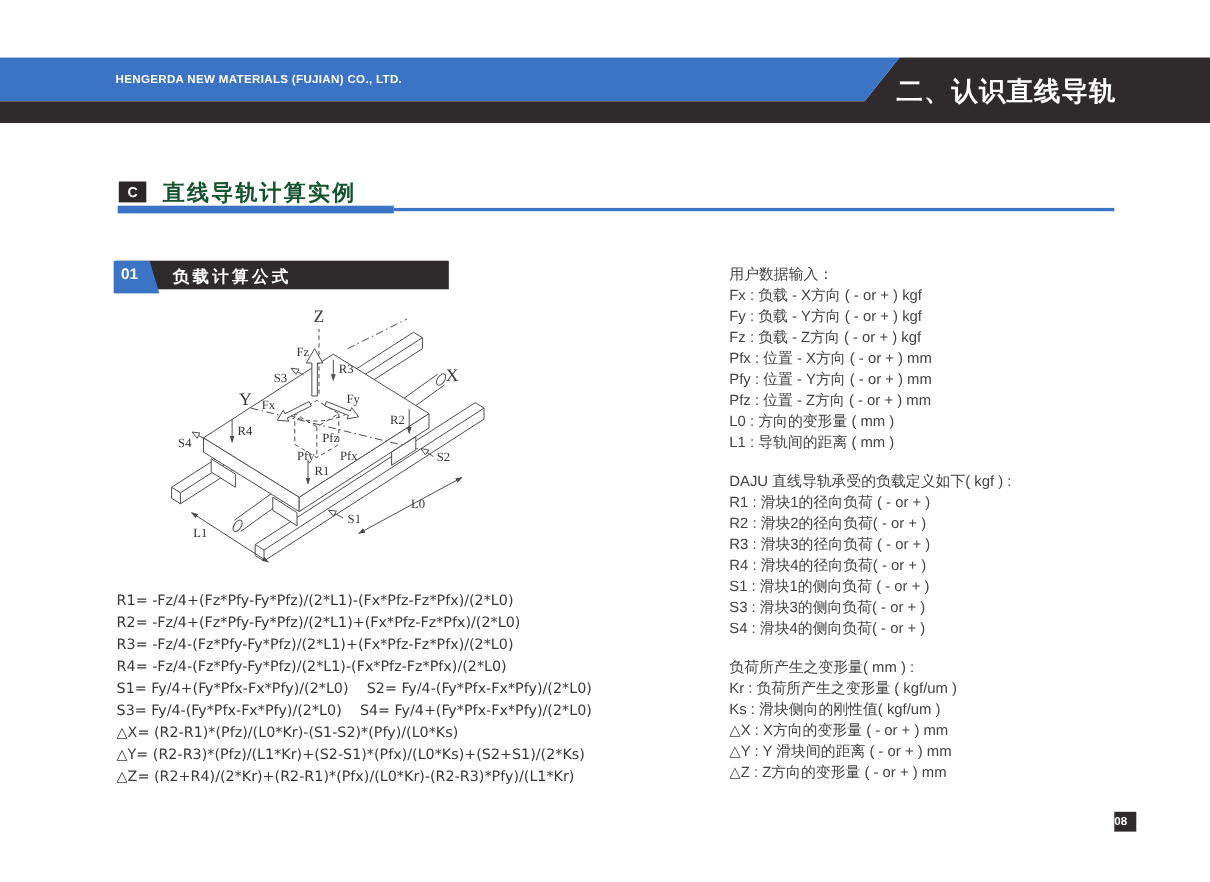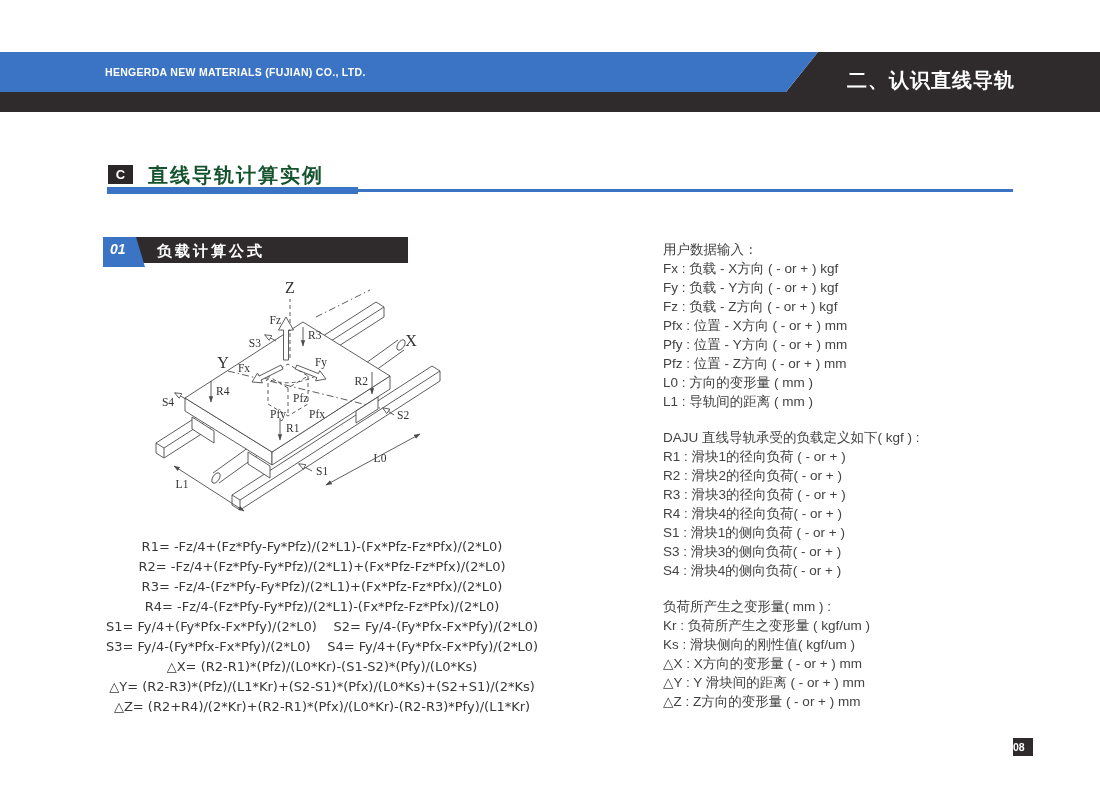--- a/index.html
+++ b/index.html
@@ -5,42 +5,42 @@
   html,body{margin:0;padding:0;background:#fff;}
   .page{position:relative;width:1100px;height:802px;background:#ffffff;overflow:hidden;
         font-family:"Liberation Sans",sans-serif;}
   
   .hdr-dark{position:absolute;left:0;top:52px;width:1100px;height:60px;background:#2f2b2c;
             clip-path:polygon(818px 0,1100px 0,1100px 60px,0 60px,0 40px,786px 40px);}
   .hdr-blue{position:absolute;left:0;top:52px;width:818px;height:40px;background:#3b74c4;
             clip-path:polygon(0 0,818px 0,786px 40px,0 40px);}
   .hdr-company{position:absolute;left:105px;top:52px;height:55px;line-height:40px;
                color:#ffffff;font-size:10.5px;font-weight:bold;letter-spacing:.3px;}
-  .hdr-chapter{position:absolute;right:85px;top:67px;color:#ffffff;font-size:20px;
+  .hdr-chapter{position:absolute;right:85px;top:67px;color:#ffffff;font-size:24px;
                font-weight:bold;letter-spacing:1px;}
   
   .sec-box{position:absolute;left:108px;top:165px;width:25px;height:19px;background:#2b2728;
            color:#fff;font-size:13px;font-weight:bold;text-align:center;line-height:19px;}
   .sec-title{position:absolute;left:148px;top:162px;font-size:20px;font-weight:bold;
              color:#14532d;letter-spacing:2px;}
   .sec-rule-thick{position:absolute;left:107px;top:187px;width:251px;height:7px;background:#3b74c4;}
   .sec-rule-thin{position:absolute;left:358px;top:189px;width:655px;height:3px;background:#3b74c4;}
   
   .badge-bar{position:absolute;left:105px;top:237px;width:303px;height:26px;background:#2f2b2c;}
   .badge-wedge{position:absolute;left:103px;top:237px;width:45px;height:30px;background:#3b74c4;
                clip-path:polygon(0 0,33px 0,42px 30px,0 30px);}
-  .badge-num{position:absolute;left:110px;top:241px;color:#fff;font-size:14px;font-weight:bold;font-style:italic;}
+  .badge-num{position:absolute;left:110px;top:241px;color:#fff;font-size:14px;font-weight:bold;}
   .badge-label{position:absolute;left:157px;top:242px;color:#fff;font-size:15px;font-weight:bold;
                letter-spacing:3px;}
   
   .diagram{position:absolute;left:130px;top:275px;width:340px;height:250px;}
   
   .formulas{position:absolute;left:106px;top:537px;color:#383838;
             font-family:"DejaVu Sans",sans-serif;font-size:13px;}
-  .formula-line{white-space:pre;line-height:20px;height:20px;text-align:center;}
+  .formula-line{white-space:pre;line-height:20px;height:20px;}
   
   .rcol{position:absolute;left:663px;top:228px;color:#434343;font-size:13.5px;width:400px;}
   .rgroup{margin:12px 0 17px 0;}
   .rgroup-title{line-height:19px;height:19px;}
   .rline{line-height:19px;height:19px;}
   
   .pagenum{position:absolute;left:1013px;top:738px;width:20px;height:18px;background:#2f2b2c;
            color:#fff;font-size:10.5px;font-weight:bold;line-height:18px;}
   svg text{font-family:"Liberation Serif",serif;fill:#333;}
   .lab-big{font-size:16px;}

